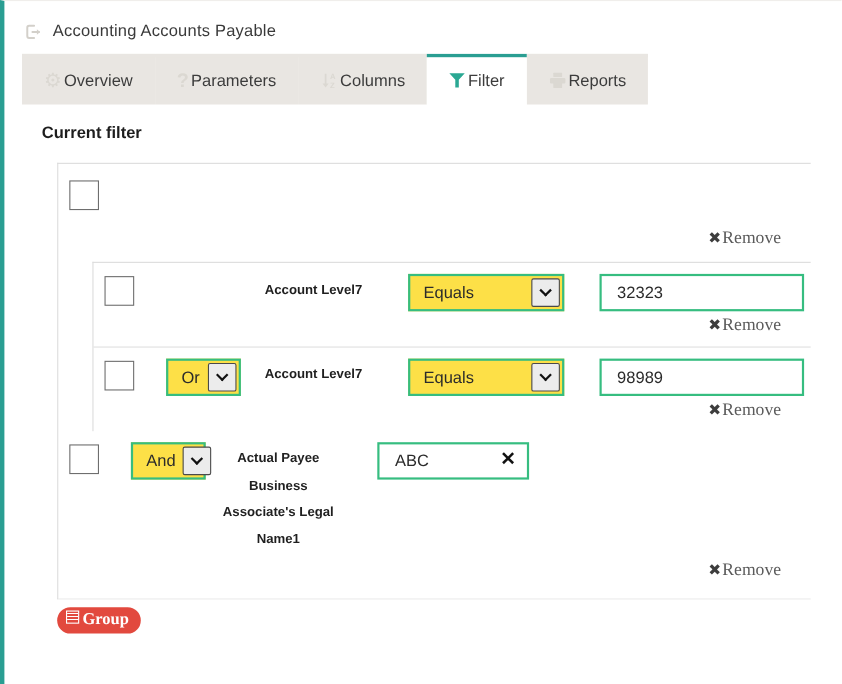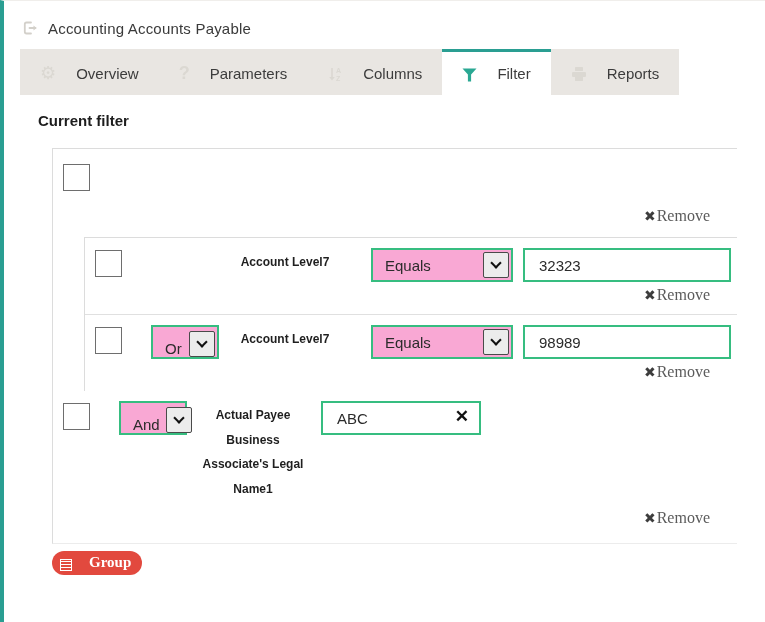--- a/index.html
+++ b/index.html
@@ -6,28 +6,28 @@
   html, body { width: 765px; height: 622px; }
   body {
     font-family: "Liberation Sans", sans-serif;
     background: #ffffff;
     border-left: 4px solid #2a9e92;
     border-top: 1px solid #f0eeeb;
     overflow: hidden;
     color: #3c3c3c;
   }
   
-  .page-header { display: flex; gap: 9px; padding: 19px 0 12px 18px; }
+  .page-header { display: flex; align-items: center; gap: 9px; padding: 19px 0 12px 18px; }
   .page-header .hicon { color: #d3d0ca; display: inline-flex; }
   .page-title { font-size: 15px; color: #3a3a3a; letter-spacing: .2px; }
 
   
   .tabbar { display: flex; margin-left: 16px; width: 662px; }
   .tab {
-    display: flex; align-items: flex-end; gap: 20px;
+    display: flex; align-items: center; gap: 2px;
     background: #e9e6e2; border-top: 3px solid #e9e6e2;
     padding: 12px 20px 13px 20px; cursor: pointer;
     font-size: 15px; color: #3c3c3c; white-space: nowrap;
   }
   .tab .ticon { display: inline-flex; align-items: center; color: #dbd8d2; font-size: 18px; line-height: 1; }
   .tab.active { background: #ffffff; border-top: 3px solid #2a9e92; }
   .tab.active .ticon { color: #2aa893; }
   .qmark { font-weight: bold; font-size: 17px; color: #dbd8d2; }
 
   
@@ -63,39 +63,39 @@
     padding: 9px 6px 2px 8px;
     align-items: start;
   }
   .frow .cbx { margin: 3px 0 0 2px; }
   .field-label {
     font-size: 12px; font-weight: bold; color: #1f1f1f;
     text-align: center; line-height: 2.05; margin-top: 3px;
   }
   
   .fake-select {
-    border: 2px solid #36bd80; background: #f9a8d4; height: 34px;
+    border: 2px solid #36bd80; background: #fde047; height: 34px;
     display: inline-flex; align-items: center; justify-content: space-between;
     cursor: pointer; font-size: 15px; color: #2b2b2b;
   }
   .fake-select .sel-label { padding-left: 12px; white-space: nowrap; }
-  .op-select { width: 68px; margin: 1px 0 0 8px; align-items: flex-end; }
+  .op-select { width: 68px; margin: 1px 0 0 8px; }
   .cond-select { width: 142px; margin: 1px 0 0 28px; }
   .arrow-box {
     width: 26px; height: 26px; margin: 0 2px 0 6px;
     background: #ececec; border: 1px solid #4a4a4a; border-radius: 2px;
     display: inline-flex; align-items: center; justify-content: center; flex: none;
   }
   .chev {
     width: 8px; height: 8px; margin-top: -4px;
     border-right: 2px solid #111; border-bottom: 2px solid #111;
     transform: rotate(45deg); display: inline-block;
   }
   
-  .value-wrap { position: relative; margin: 1px 0 0 10px; }
+  .value-wrap { position: relative; margin: 1px 0 0 32px; }
   .value-input {
     width: 100%; height: 34px; border: 2px solid #36bd80;
     font-family: "Liberation Sans", sans-serif;
     font-size: 15px; color: #2b2b2b; padding: 0 28px 0 14px; outline: none;
   }
   .clear-x {
     position: absolute; right: 12px; top: 6px;
     font-size: 17px; font-weight: bold; color: #111; cursor: pointer; line-height: 1.2;
   }
 
@@ -104,21 +104,21 @@
   .remove-row.tight { padding: 2px 27px 10px 0; }
   .remove-link {
     font-family: "Liberation Serif", serif;
     font-size: 16px; color: #5b5b5b; text-decoration: none; cursor: pointer;
   }
   .remove-link .x { color: #3d3d3d; font-size: 14px; margin-right: 1px; }
 
   
   .footer { margin: 7px 0 0 48px; }
   .logo-pill {
-    display: inline-flex; align-items: flex-end; gap: 17px;
+    display: inline-flex; align-items: flex-start; gap: 3px;
     background: #e2493e; color: #fff; border-radius: 12px;
     padding: 3px 11px 4px 8px;
     font-family: "Liberation Serif", serif; font-weight: bold; font-size: 15px;
   }
   .logo-mark {
     width: 12px; height: 12px; border: 1px solid #fff; flex: none;
     background: repeating-linear-gradient(0deg,#e2493e 0 2px,#fff 2px 3px);
   }
 </style>
 </head>

